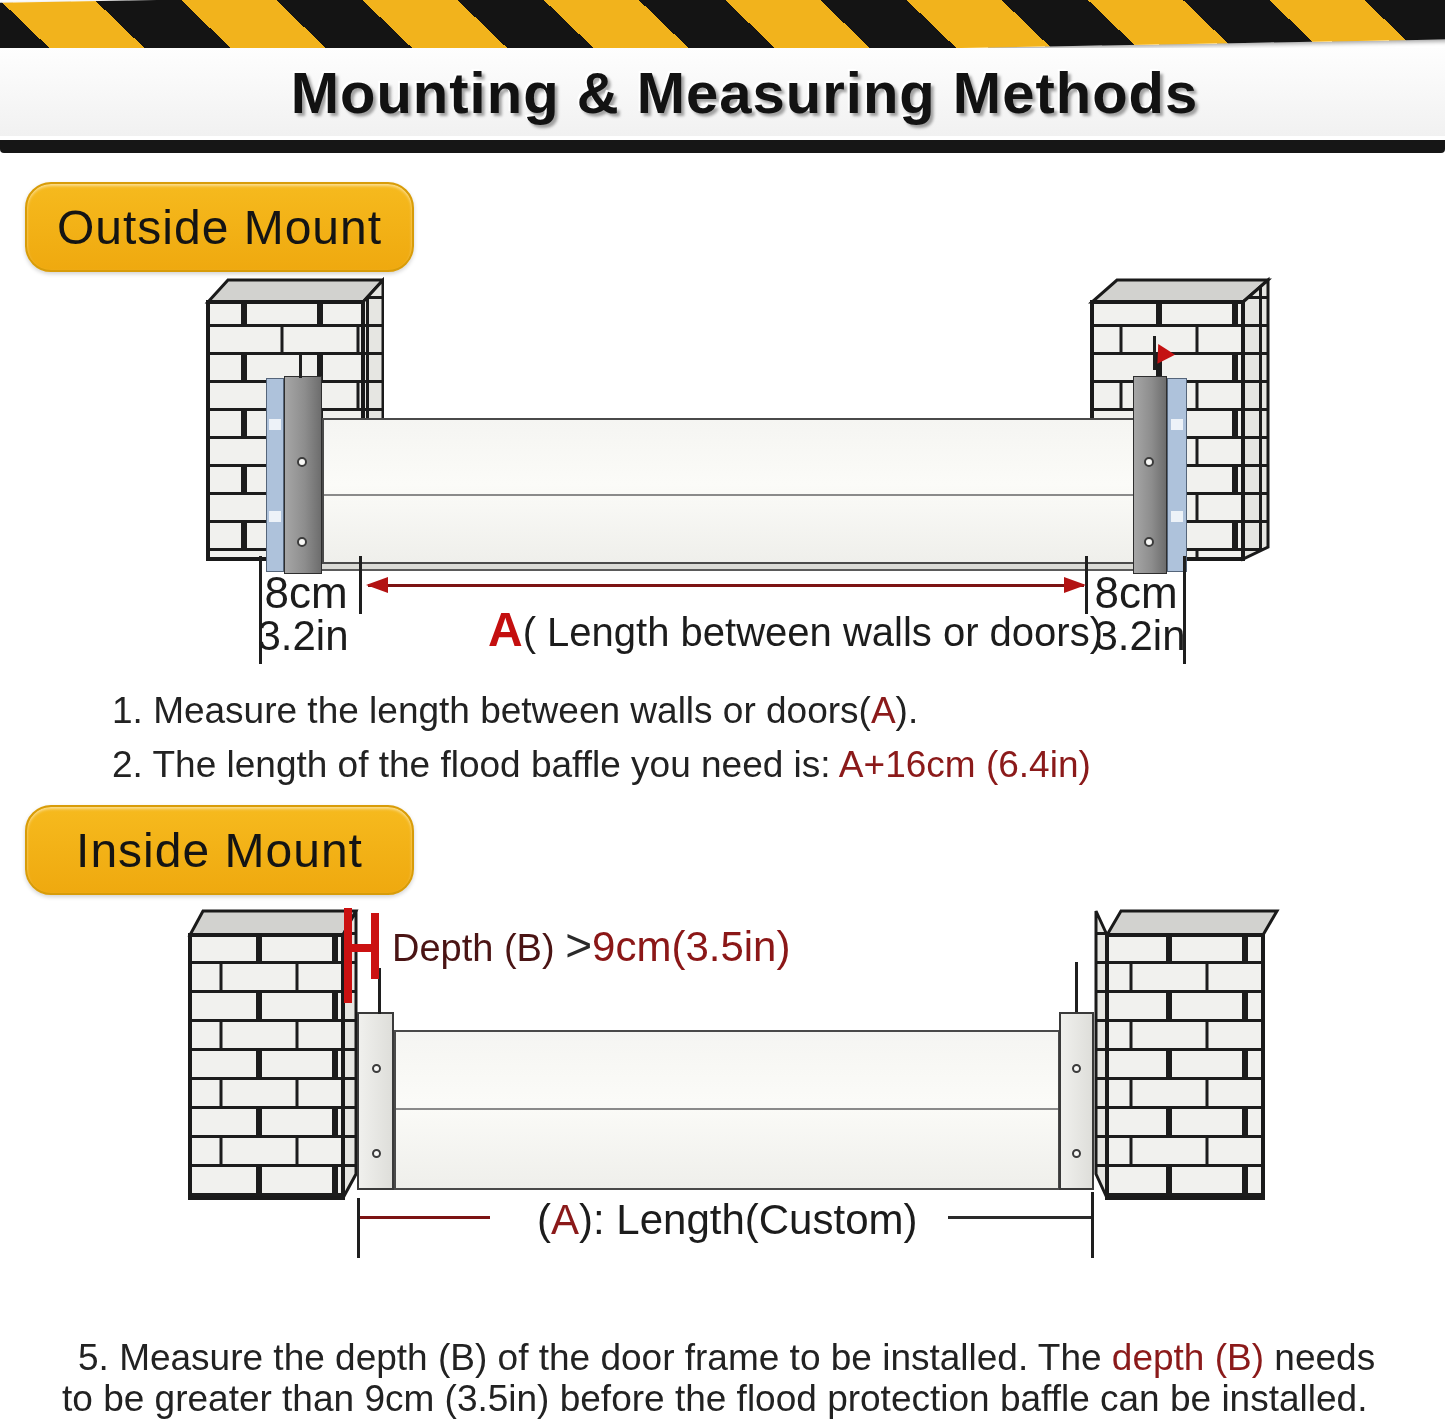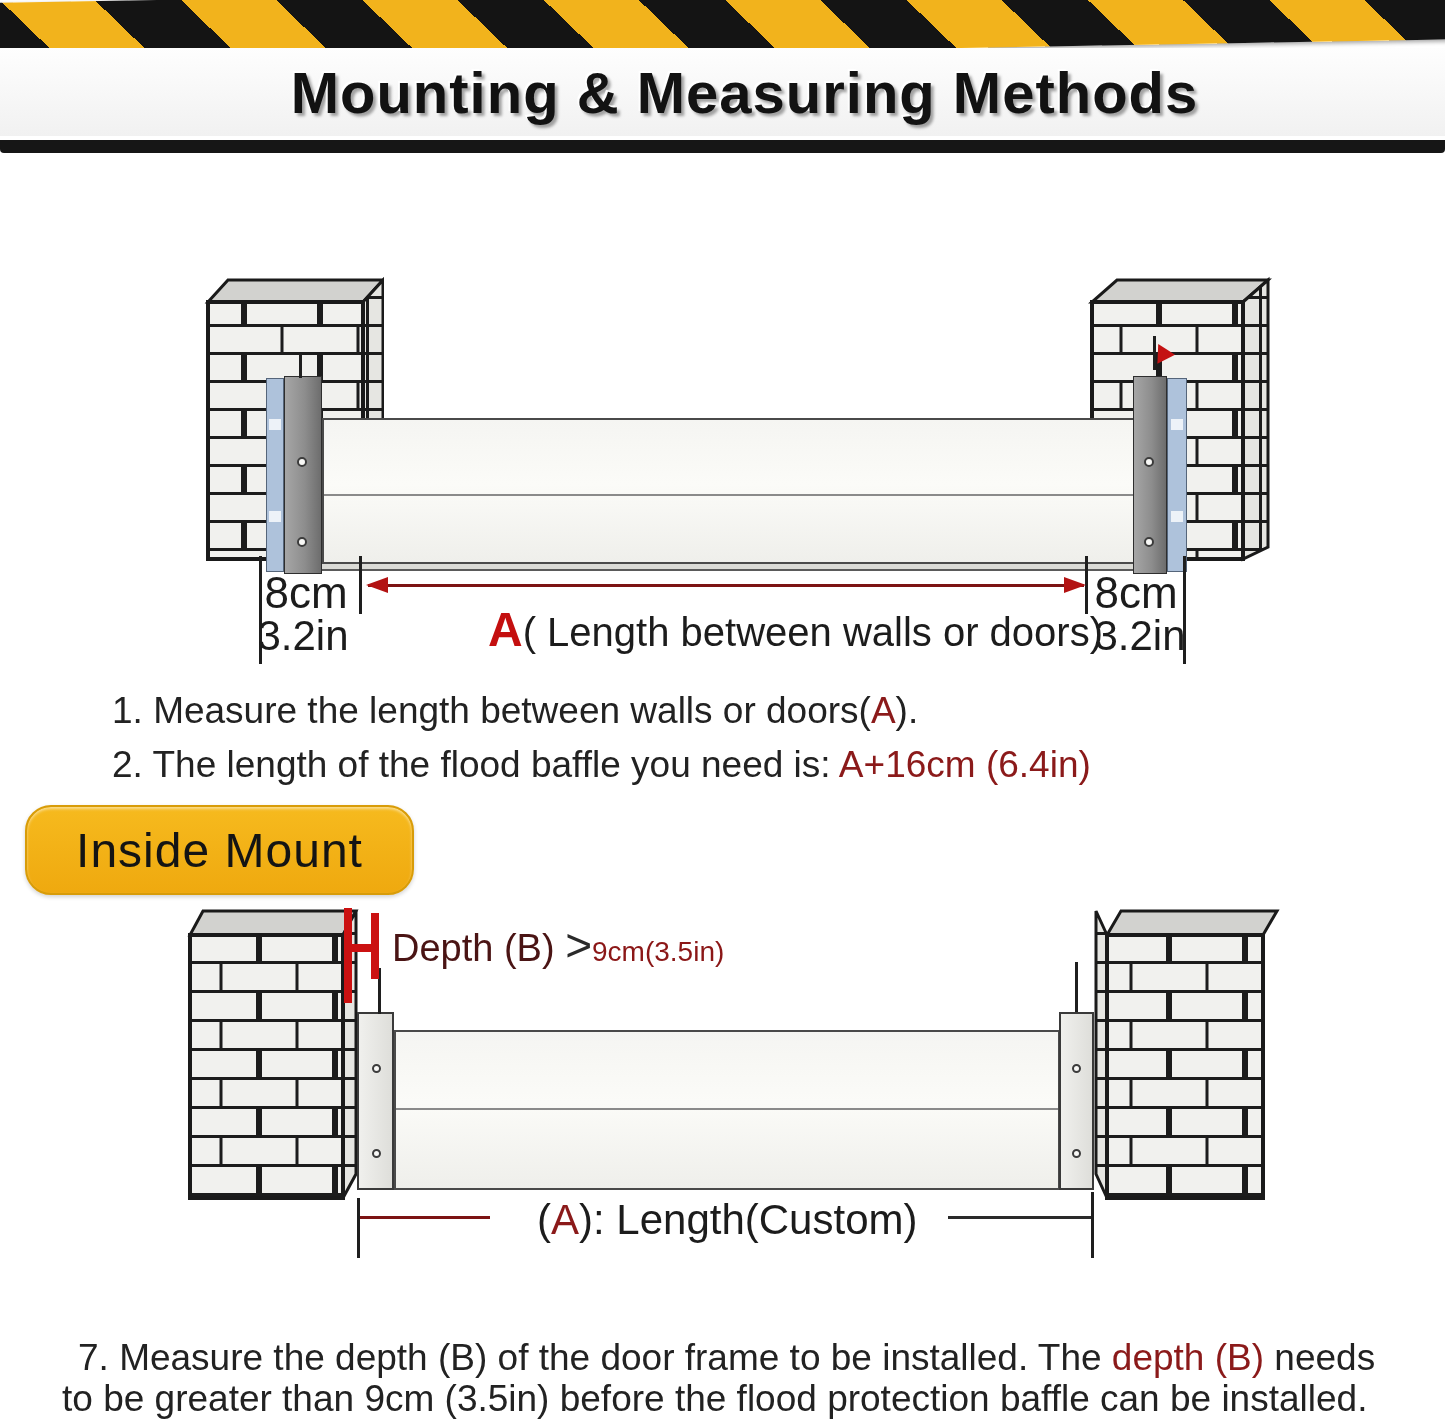--- a/index.html
+++ b/index.html
@@ -65,39 +65,42 @@
   .ah{position:absolute;width:0;height:0;z-index:7;}
   .dimtext{position:absolute;z-index:6;font-size:44px;color:#1c1c1c;text-align:center;}
   .dimtext.small{font-size:42px;}
   .biga{font-size:48px;font-weight:bold;color:#C40F0F;}
   .spanlabel{position:absolute;z-index:6;font-size:40px;color:#1c1c1c;white-space:nowrap;}
   .step{position:absolute;font-size:37px;color:#222;white-space:nowrap;z-index:6;}
   .red{color:#8B1A1A;}
   .depthnote{position:absolute;z-index:6;white-space:nowrap;}
   .depthnote .dl{font-size:38px;color:#4A1414;}
   .depthnote .gt{font-size:46px;color:#2a2a2a;}
-  .depthnote .dv{font-size:28px;color:#8B1717;}
+  .depthnote .dv{font-size:42px;color:#8B1717;}
   .redmark{position:absolute;background:#CB1111;z-index:5;}
   .redtri{
     position:absolute;width:0;height:0;z-index:5;
     border-left:10px solid transparent;border-right:10px solid transparent;
     border-top:17px solid #C41212;transform:rotate(33deg);
   }
 </style>
 </head>
 <body>
 
 <div class="canvas">
 
   <div class="hazard"></div>
   <div class="titleband">
     <div class="title">Mounting &amp; Measuring Methods</div>
   </div>
   <div class="blackbar"></div>
 
+  <div class="seclabel" style="top:182px;">
+    <span>Outside Mount</span>
+  </div>
 
   <svg class="pillar" style="left:168px;top:268px;" width="216" height="296" viewBox="0 0 216 296">
     <defs>
       <pattern id="bk-ol" width="76" height="56" patternUnits="userSpaceOnUse">
         <rect width="76" height="56" fill="#F1F1EE"></rect>
         <path d="M0 1.5 H76 M0 29.5 H76" stroke="#1c1c1c" stroke-width="3"></path>
         <path d="M38 0 V28 M1.5 28 V56 M74.5 28 V56" stroke="#1c1c1c" stroke-width="3"></path>
       </pattern>
       <pattern id="sd-ol" width="22" height="28" patternUnits="userSpaceOnUse">
         <rect width="22" height="28" fill="#E6E6E2"></rect>
@@ -245,19 +248,19 @@
 
   <div class="dline" style="left:357px;top:1198px;width:3px;height:60px;"></div>
   <div class="dred" style="left:360px;top:1216px;width:130px;height:3px;"></div>
   <div class="spanlabel" style="left:537px;top:1196px;font-size:42px;text-align:center;">
     <span>(</span><span class="red">A</span><span>): Length(Custom)</span>
   </div>
   <div class="dred" style="left:948px;top:1216px;width:145px;height:3px;background:#2a2a2a;"></div>
   <div class="dline" style="left:1091px;top:1192px;width:3px;height:66px;"></div>
 
   <div class="step" style="left:78px;top:1337px;">
-    <span>7. Measure the depth (B) of the door frame to be installed. The </span><span class="red">depth (B)</span><span> needs</span>
+    <span>5. Measure the depth (B) of the door frame to be installed. The </span><span class="red">depth (B)</span><span> needs</span>
   </div>
   <div class="step" style="left:62px;top:1378px;">
     <span>to be greater than 9cm (3.5in) before the flood protection baffle can be installed.</span><span class="red"></span><span></span>
   </div>
 
 </div>
 
 </body></html>

